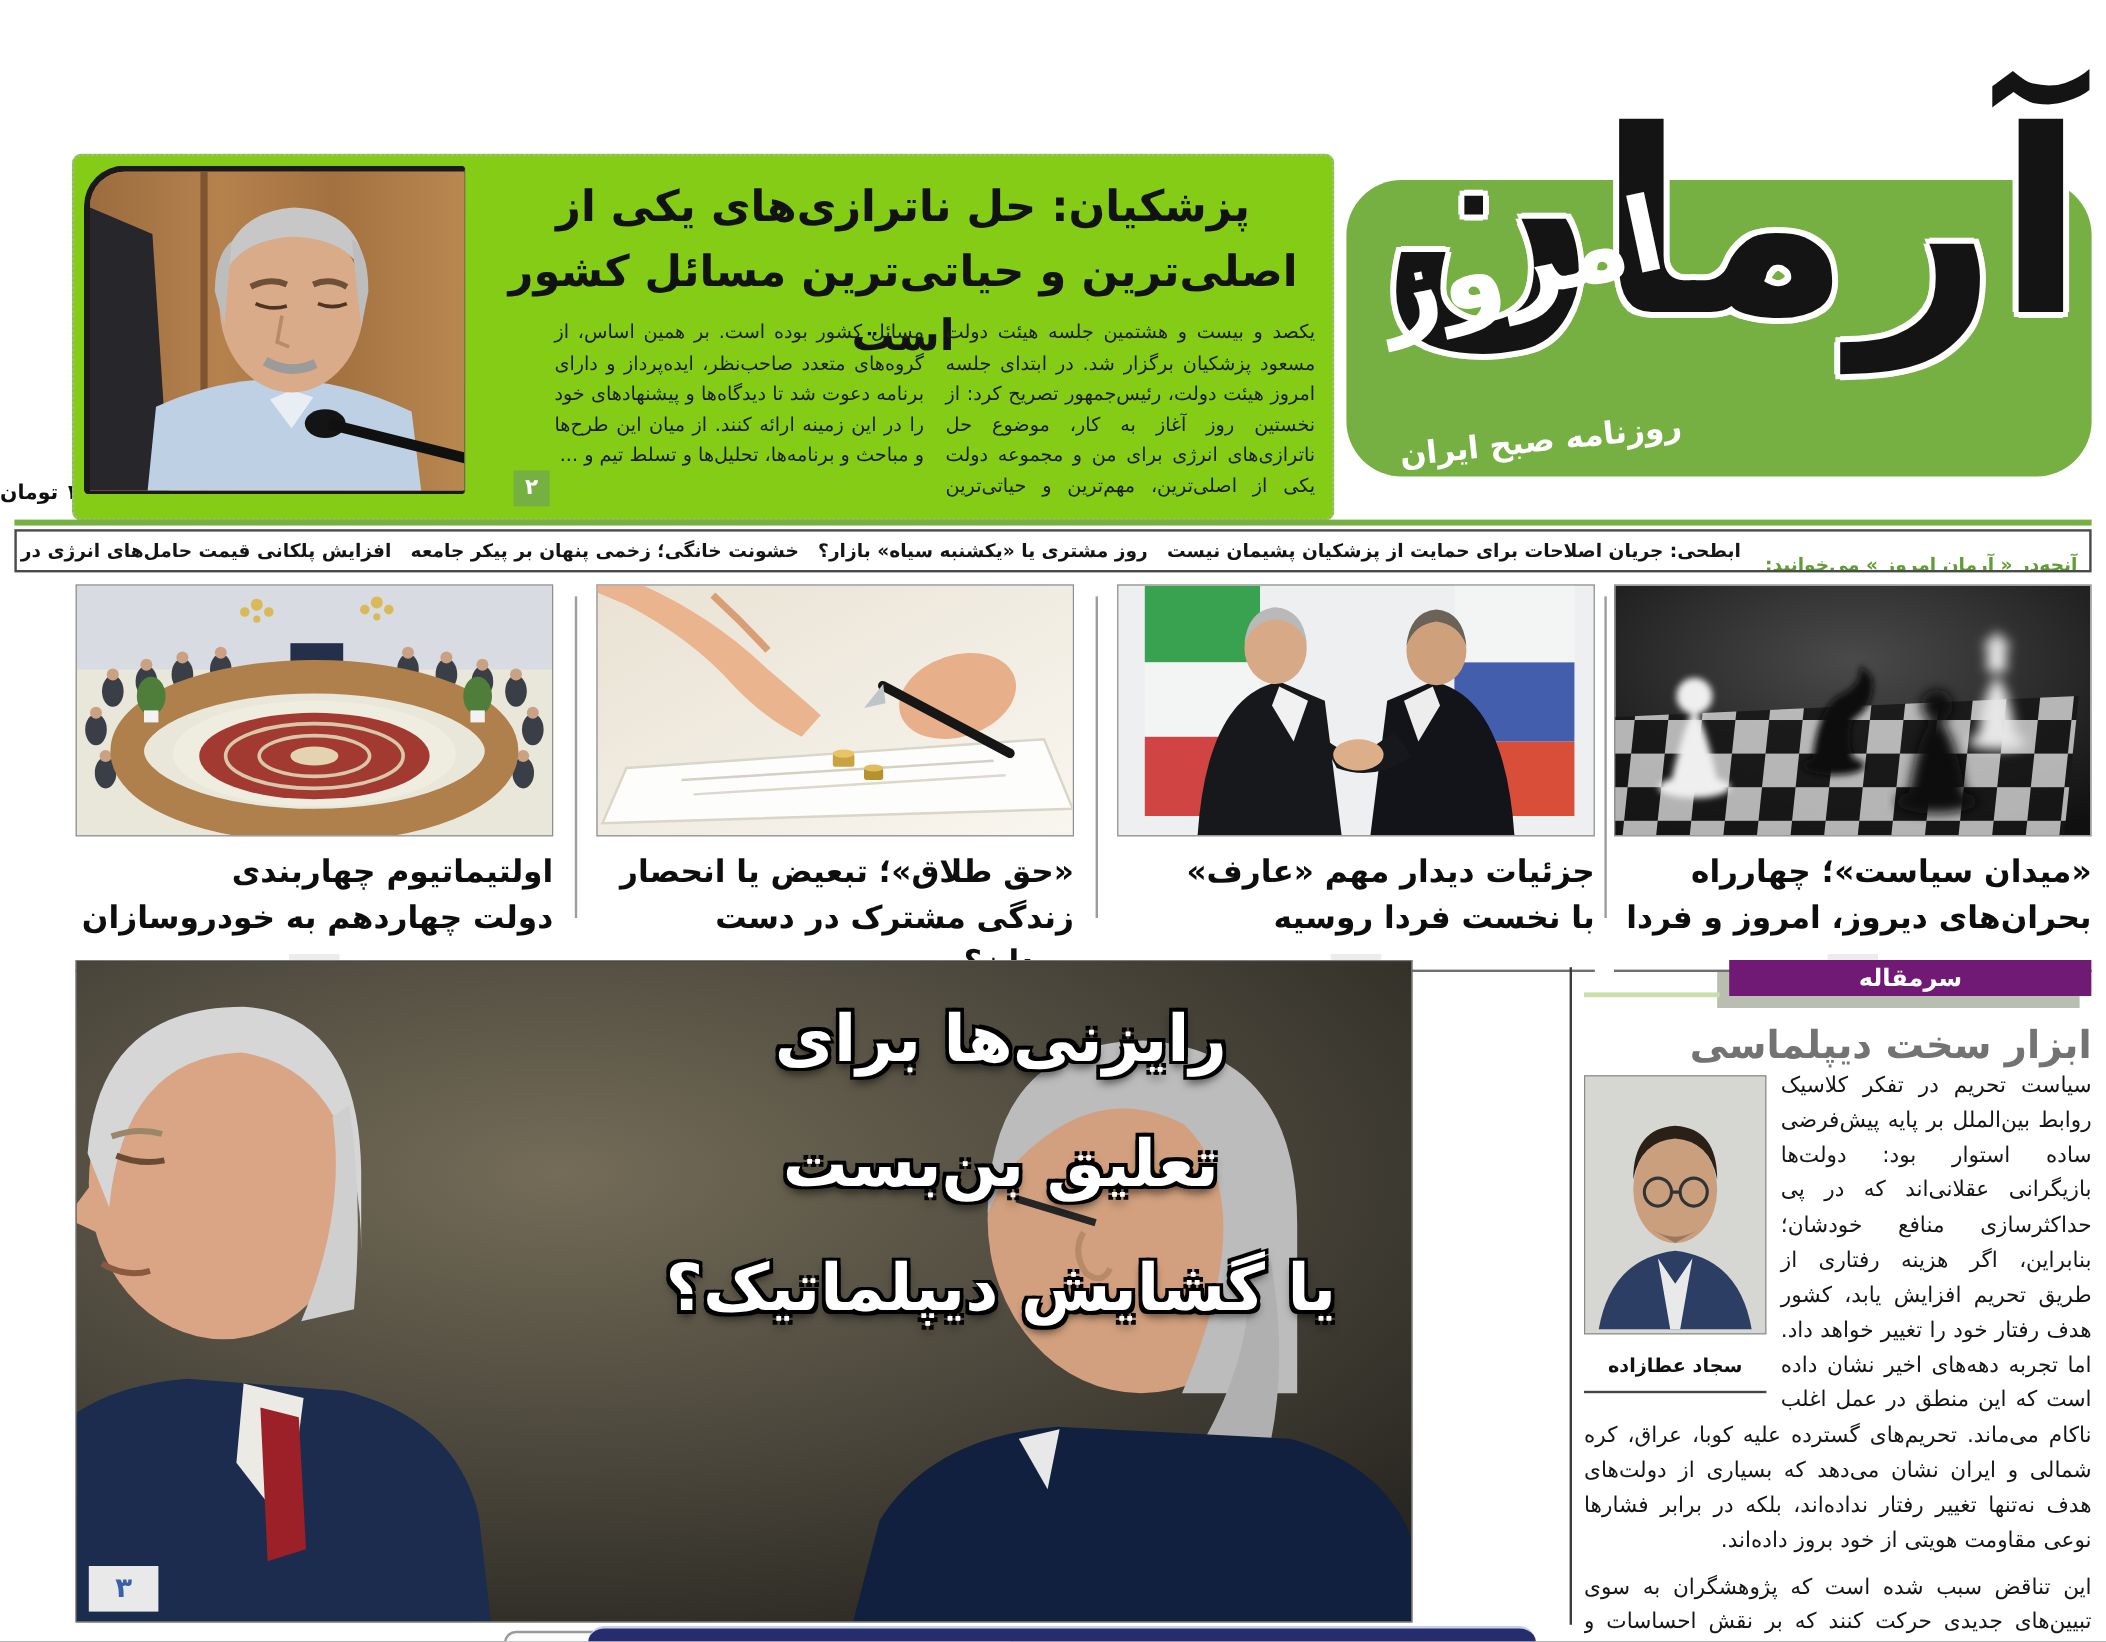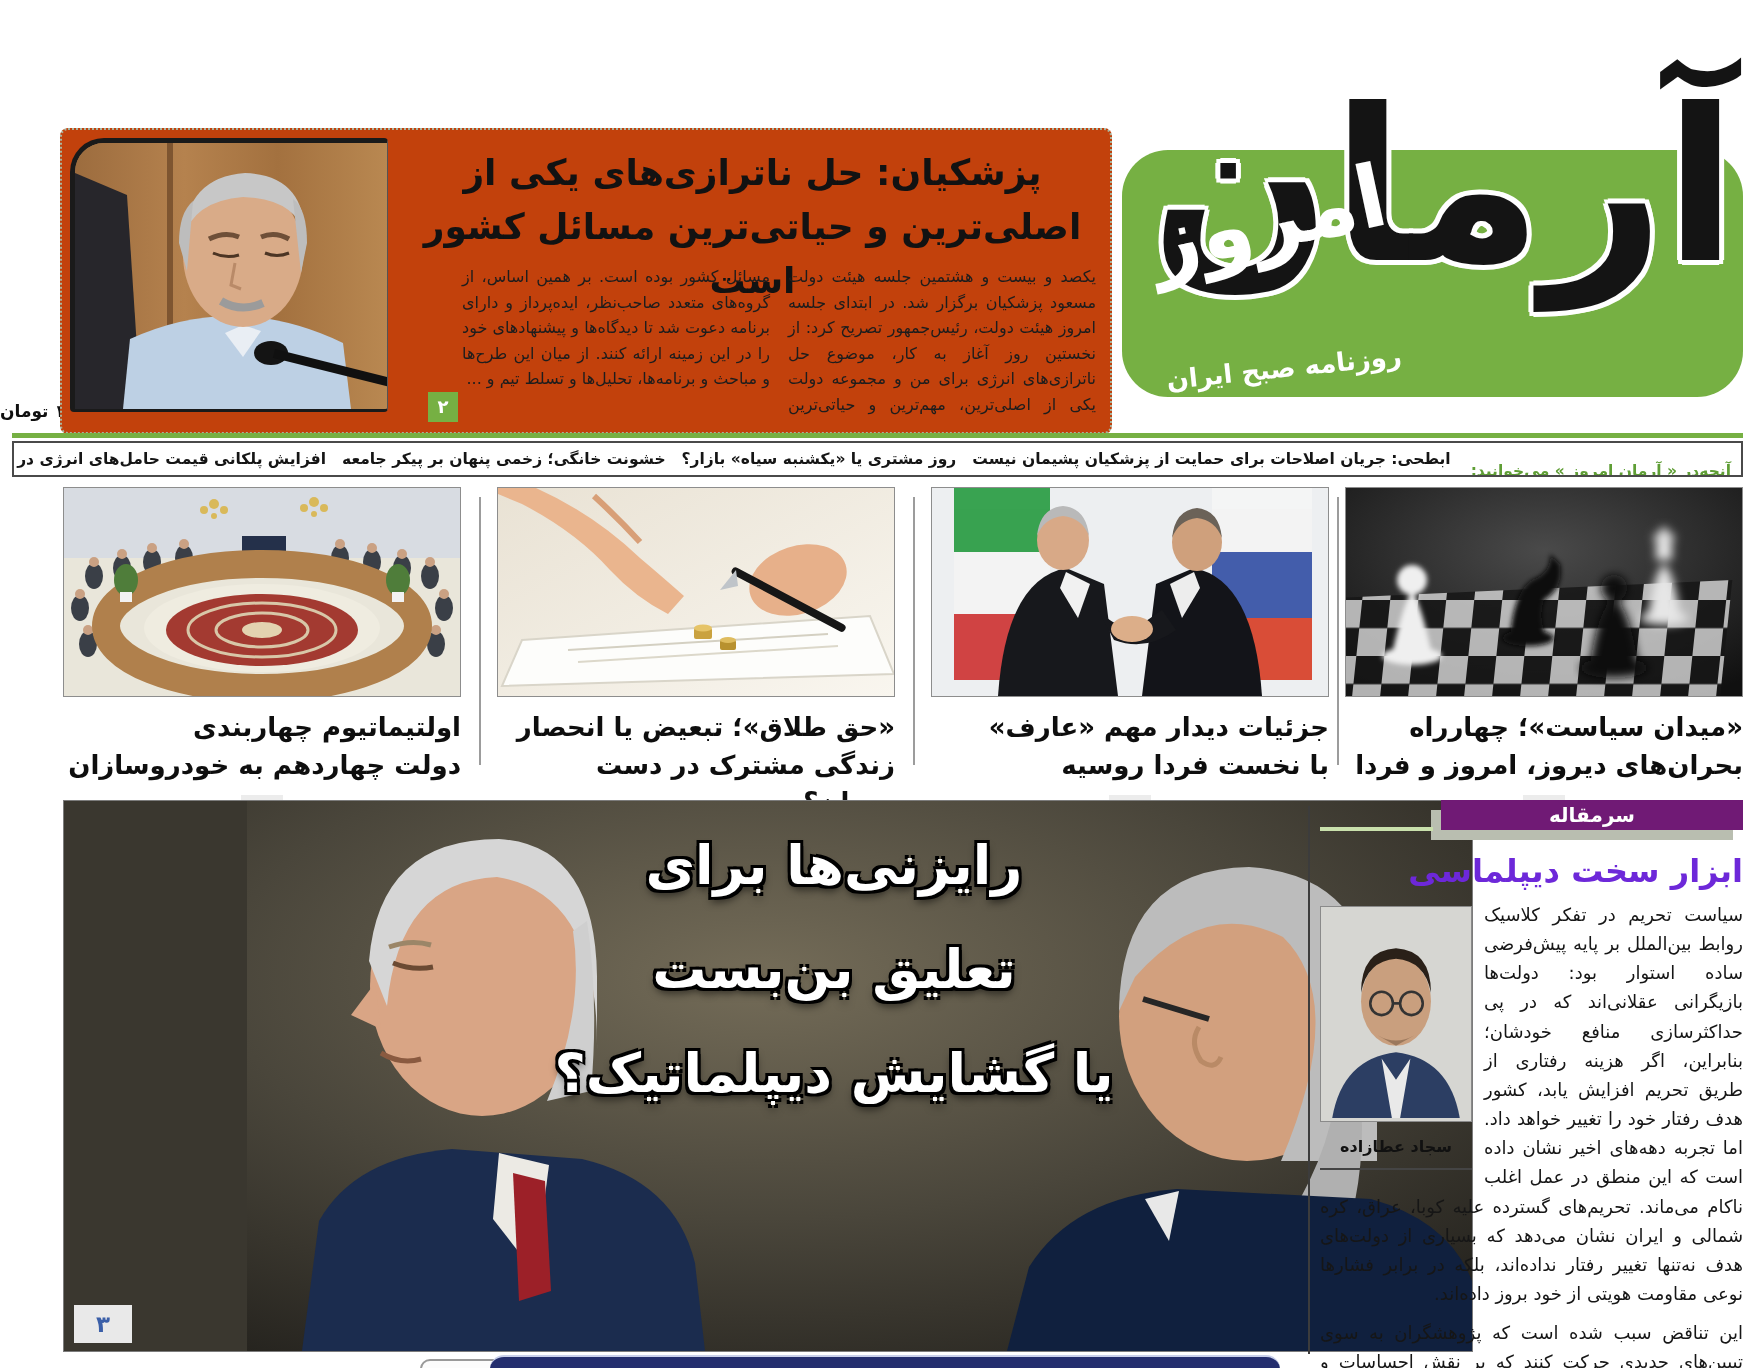--- a/index.html
+++ b/index.html
@@ -15,21 +15,21 @@
   .logo-sub{position:absolute;left:26px;top:26px;font-size:86px;font-weight:bold;color:#fff;
             transform:rotate(-12deg);line-height:1;}
   .logo-tagline{position:absolute;left:44px;bottom:14px;font-size:26px;font-weight:bold;color:#fff;
             transform:rotate(-6deg);}
   .dateline{position:absolute;right:15px;top:401px;width:1740px;text-align:left;direction:rtl;
             font-size:17px;font-weight:bold;color:#101010;letter-spacing:.2px;}
   .dateline .inner{display:inline-block;direction:rtl;}
   .sq{display:inline-block;width:11px;height:11px;background:#76b043;margin:0 8px;vertical-align:middle;}
   
   .lead-box{position:absolute;left:60px;top:128px;width:1048px;height:302px;
-            border:2px dotted #a9b49d;background:#c2410c;border-radius:8px;}
+            border:2px dotted #a9b49d;background:#84cc16;border-radius:8px;}
   .lead-photo{position:absolute;left:8px;top:8px;width:312px;height:266px;overflow:hidden;
               border-left:5px solid #1a1a1a;border-top:5px solid #1a1a1a;
               border-right:1px solid #555;border-bottom:3px solid #1a1a1a;
               border-radius:34px 4px 4px 4px;background:#a97a4a;}
   .lead-headline{position:absolute;right:12px;left:345px;top:16px;text-align:center;
                  font-size:36px;font-weight:bold;color:#121212;line-height:1.5;}
   .lead-body{position:absolute;right:14px;left:400px;top:134px;bottom:8px;
              column-count:2;column-gap:18px;column-fill:balance;
              font-size:16px;line-height:1.6;text-align:justify;color:#1d1d1d;}
   .lead-badge{position:absolute;left:366px;top:262px;width:30px;height:30px;background:#76b043;
@@ -44,42 +44,42 @@
   
   .card{position:absolute;top:487px;width:398px;}
   .card-photo{height:210px;border:1px solid #8d8d8d;box-sizing:border-box;overflow:hidden;background:#ddd;}
   .card-title{margin-top:12px;font-weight:bold;font-size:26px;line-height:1.45;color:#0e0e0e;}
   .card-foot{margin-top:12px;position:relative;height:26px;}
   .card-foot .rule{position:absolute;left:0;right:0;top:12px;height:2px;background:#6f6f6f;}
   .card-badge{position:absolute;right:50%;transform:translateX(50%);top:-1px;width:42px;height:28px;
               background:#ececec;color:#2e2e2e;font-weight:bold;font-size:16px;text-align:center;line-height:28px;}
   .vdiv{position:absolute;top:497px;height:268px;width:2px;background:#9c9c9c;}
   
-  .feature{position:absolute;left:63px;top:800px;width:1410px;height:552px;border:1px solid #7c7c7c;
+  .feature{position:absolute;left:63px;top:800px;width:1114px;height:552px;border:1px solid #7c7c7c;
            box-sizing:border-box;overflow:hidden;background:#3a372f;}
   .feature-headline{position:absolute;left:470px;width:600px;top:38px;text-align:center;color:#fff;
             font-weight:bold;font-size:54px;line-height:1;}
   .feature-headline div{margin-bottom:50px;
             text-shadow:-3px -3px 0 #000,3px -3px 0 #000,-3px 3px 0 #000,3px 3px 0 #000,
                         0 5px 8px rgba(0,0,0,.65);}
   .feature-badge{position:absolute;left:10px;bottom:8px;width:58px;height:38px;background:#e9e9e9;
             color:#3b5fa8;font-weight:bold;font-size:23px;text-align:center;line-height:38px;}
   .white-peek{position:absolute;left:420px;top:1359px;width:420px;height:20px;background:#fcfcfc;
             border:2px solid #9a9a9a;border-radius:10px 10px 0 0;}
   .navy-peek{position:absolute;left:490px;top:1355px;width:790px;height:24px;background:#242e6e;
             border-top:2px solid #c9d0ea;border-radius:14px 14px 0 0;}
   .bottom-vdiv{position:absolute;left:1308px;top:806px;height:548px;width:2px;background:#3c3c3c;}
   
   .editorial{position:absolute;left:1320px;top:800px;width:423px;height:568px;overflow:hidden;}
   .kicker-wrap{position:relative;height:46px;}
   .kicker-shadow{position:absolute;right:10px;top:10px;width:302px;height:30px;background:#b9beb0;}
   .kicker{position:absolute;right:0;top:0;width:302px;height:30px;background:#701a75;color:#fff;
           font-weight:bold;font-size:20px;text-align:center;line-height:30px;}
   .kicker-rule{position:absolute;left:0;right:310px;top:27px;height:4px;background:#c9e0ac;}
-  .ed-title{text-align:right;font-size:32px;font-weight:bold;color:#6d28d9;margin:6px 0 10px;}
+  .ed-title{text-align:right;font-size:32px;font-weight:bold;color:#737373;margin:6px 0 0;}
   .ed-body{font-size:18px;line-height:1.62;text-align:justify;color:#161616;}
   .ed-body p{margin:0 0 10px;}
   .ed-photo-wrap{float:left;width:152px;margin:6px 12px 4px 0;text-align:center;}
   .ed-photo{width:144px;height:208px;border:1px solid #8a8a8a;background:#d6d6d2;padding:3px;}
   .ed-author{font-size:16px;font-weight:bold;color:#111;border-bottom:2px solid #444;
              padding:4px 2px 8px;display:block;}
 </style>
 </head>
 <body>
 

